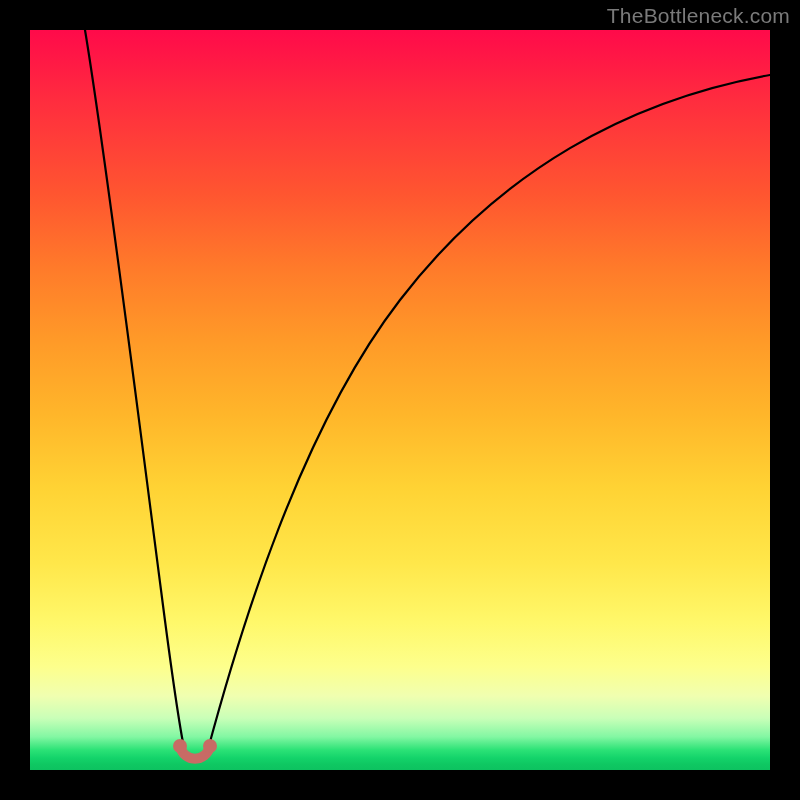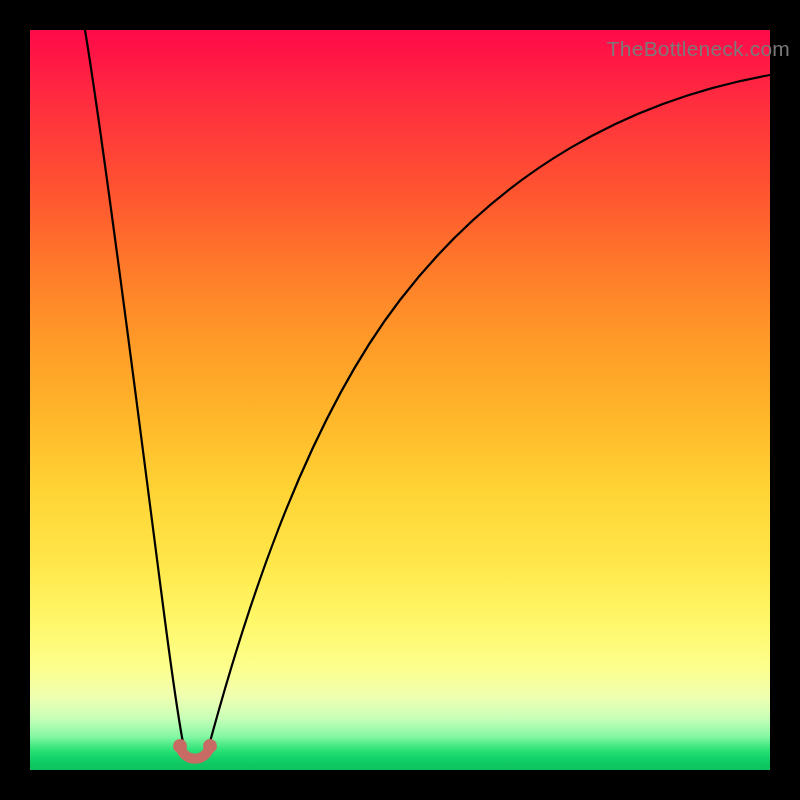--- a/index.html
+++ b/index.html
@@ -74,21 +74,20 @@
   }
   .watermark {
     position: absolute;
     top: 4px;
     right: 10px;
     color: #7a7a7a;
     font-size: 21px;
     font-weight: 500;
     letter-spacing: 0.2px;
     user-select: none;
-    margin-top: 33px;
   }
 </style>
 </head>
 <body>
 
 <div class="frame">
 
   <div class="plot">
     <div class="gradient"></div>
 

